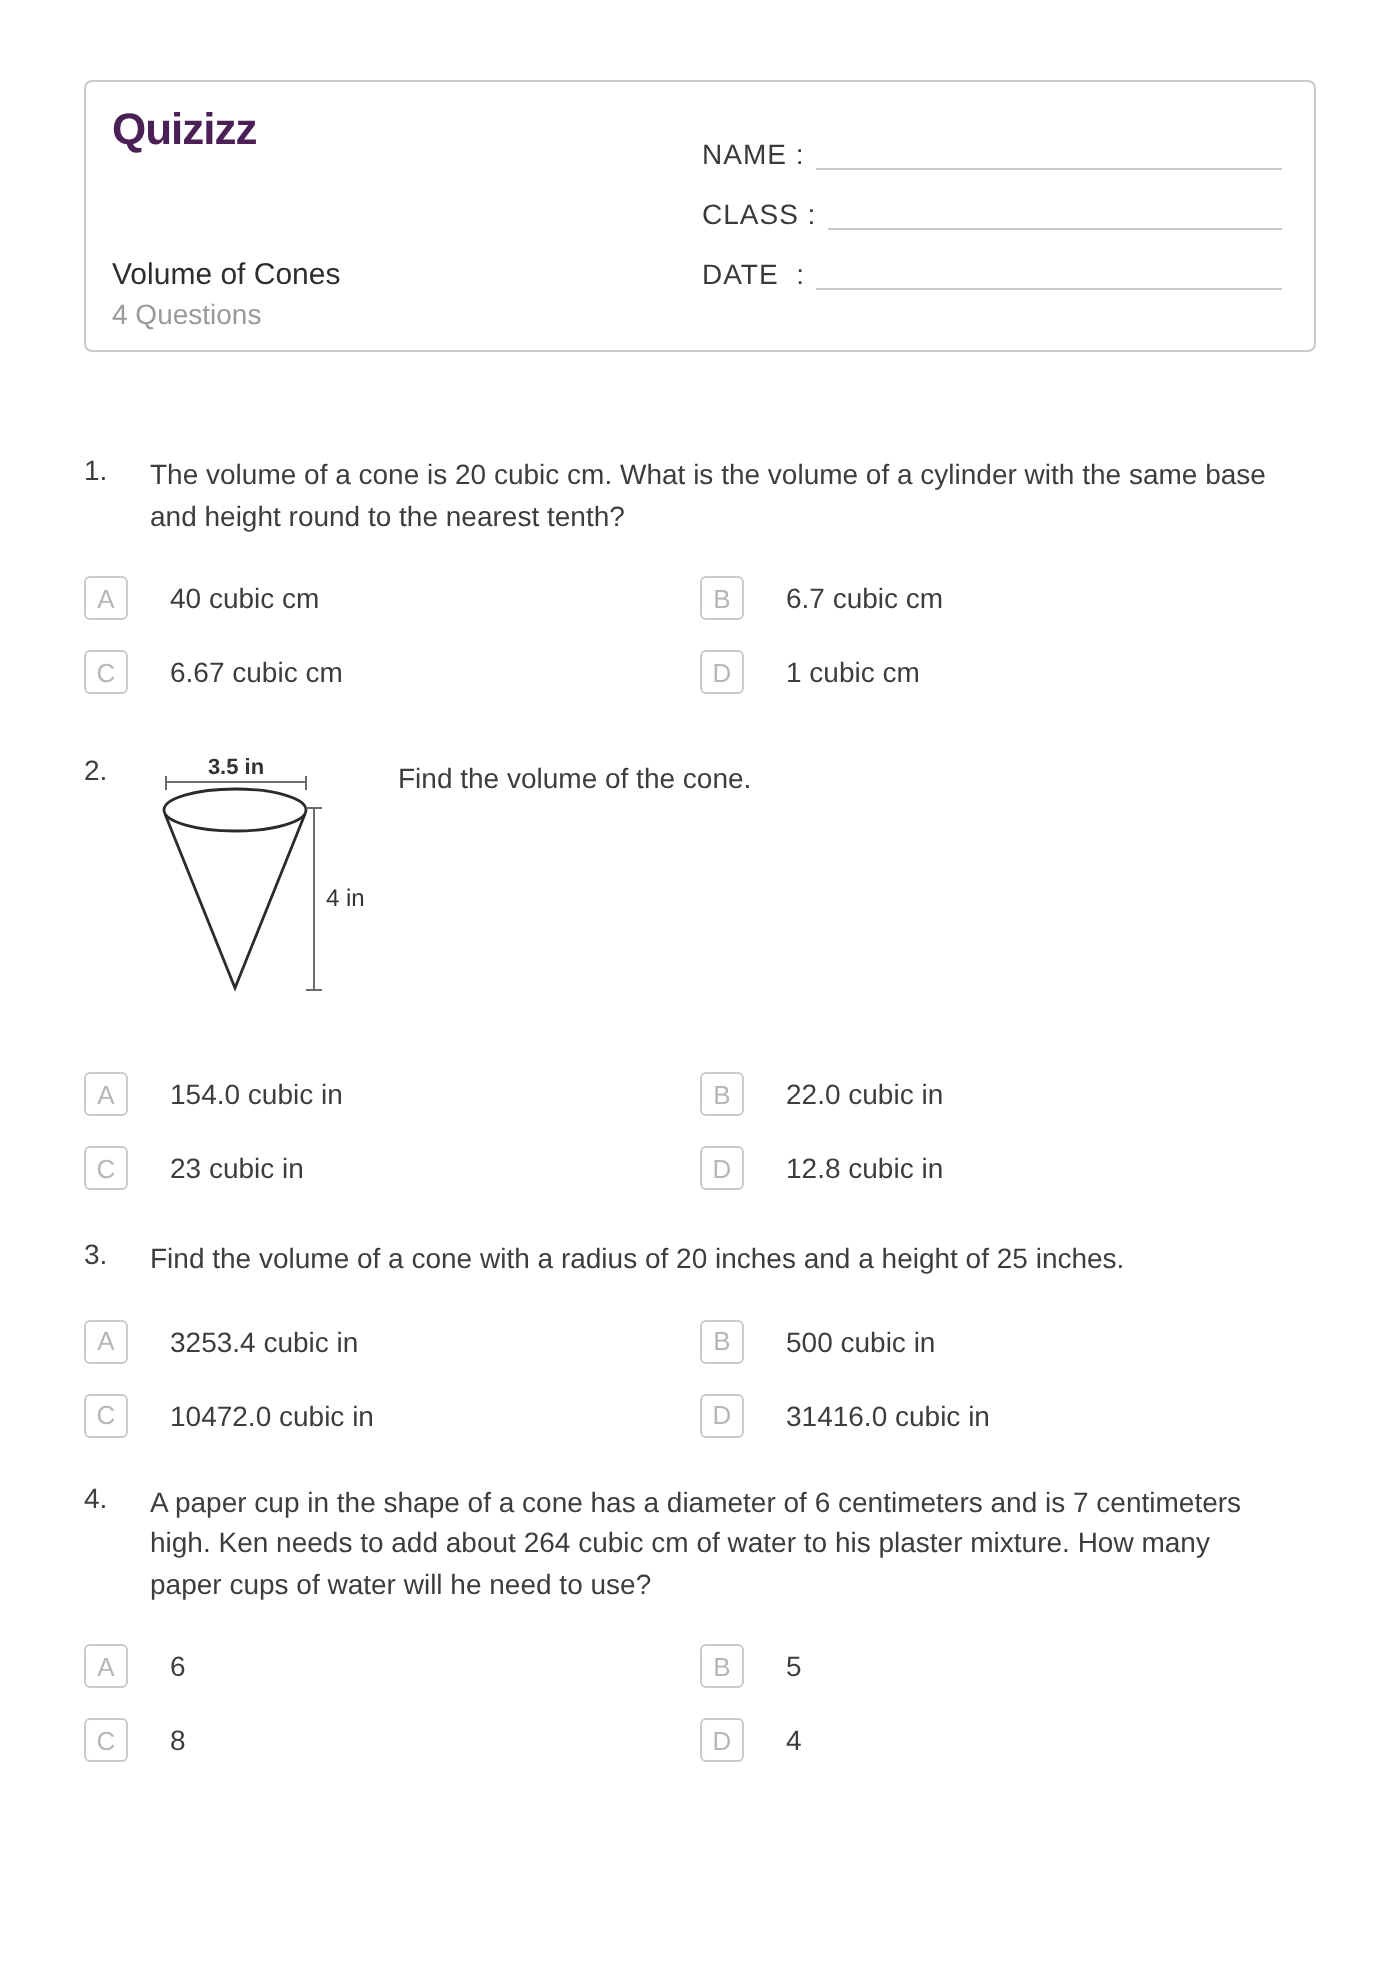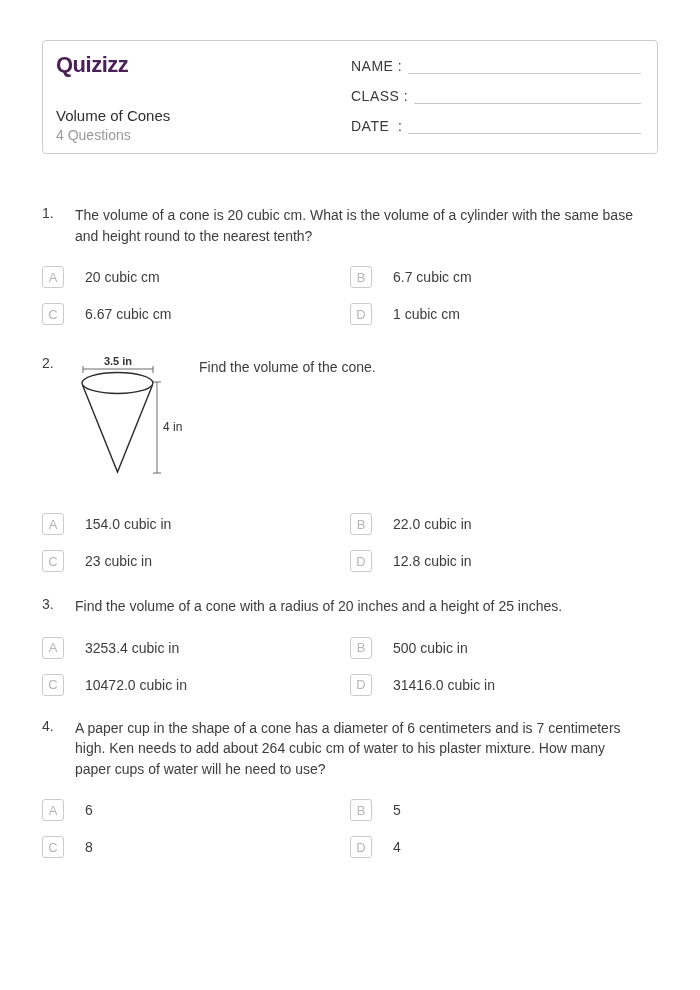--- a/index.html
+++ b/index.html
@@ -10,21 +10,21 @@
     color:#3d3d3d;
     position:relative;
     overflow:hidden;
   }
   .page { padding:40px 42px 0 42px; }
 
   
   .header-card {
     border:1px solid #cccccc;
     border-radius:4px;
-    height:114px;
+    height:136px;
     display:flex;
     justify-content:space-between;
     padding:11px 16px 10px 13px;
   }
   .header-left { display:flex; flex-direction:column; justify-content:space-between; }
   .logo {
     font-size:22px;
     font-weight:700;
     letter-spacing:-0.5px;
     color:#4a2057;
@@ -108,21 +108,21 @@
   </div>
 
   <section class="question q1">
     <div class="q-row">
       <span class="q-num">1.</span>
       <p class="q-text">The volume of a cone is 20 cubic cm.  What is the volume of a cylinder with the same base and height round to the nearest tenth?</p>
     </div>
     <div class="options">
       <div class="option">
         <span class="opt-letter">A</span>
-        <span class="opt-text">20 cubic cm</span>
+        <span class="opt-text">40 cubic cm</span>
       </div>
       <div class="option">
         <span class="opt-letter">B</span>
         <span class="opt-text">6.7 cubic cm</span>
       </div>
       <div class="option">
         <span class="opt-letter">C</span>
         <span class="opt-text">6.67 cubic cm</span>
       </div>
       <div class="option">

